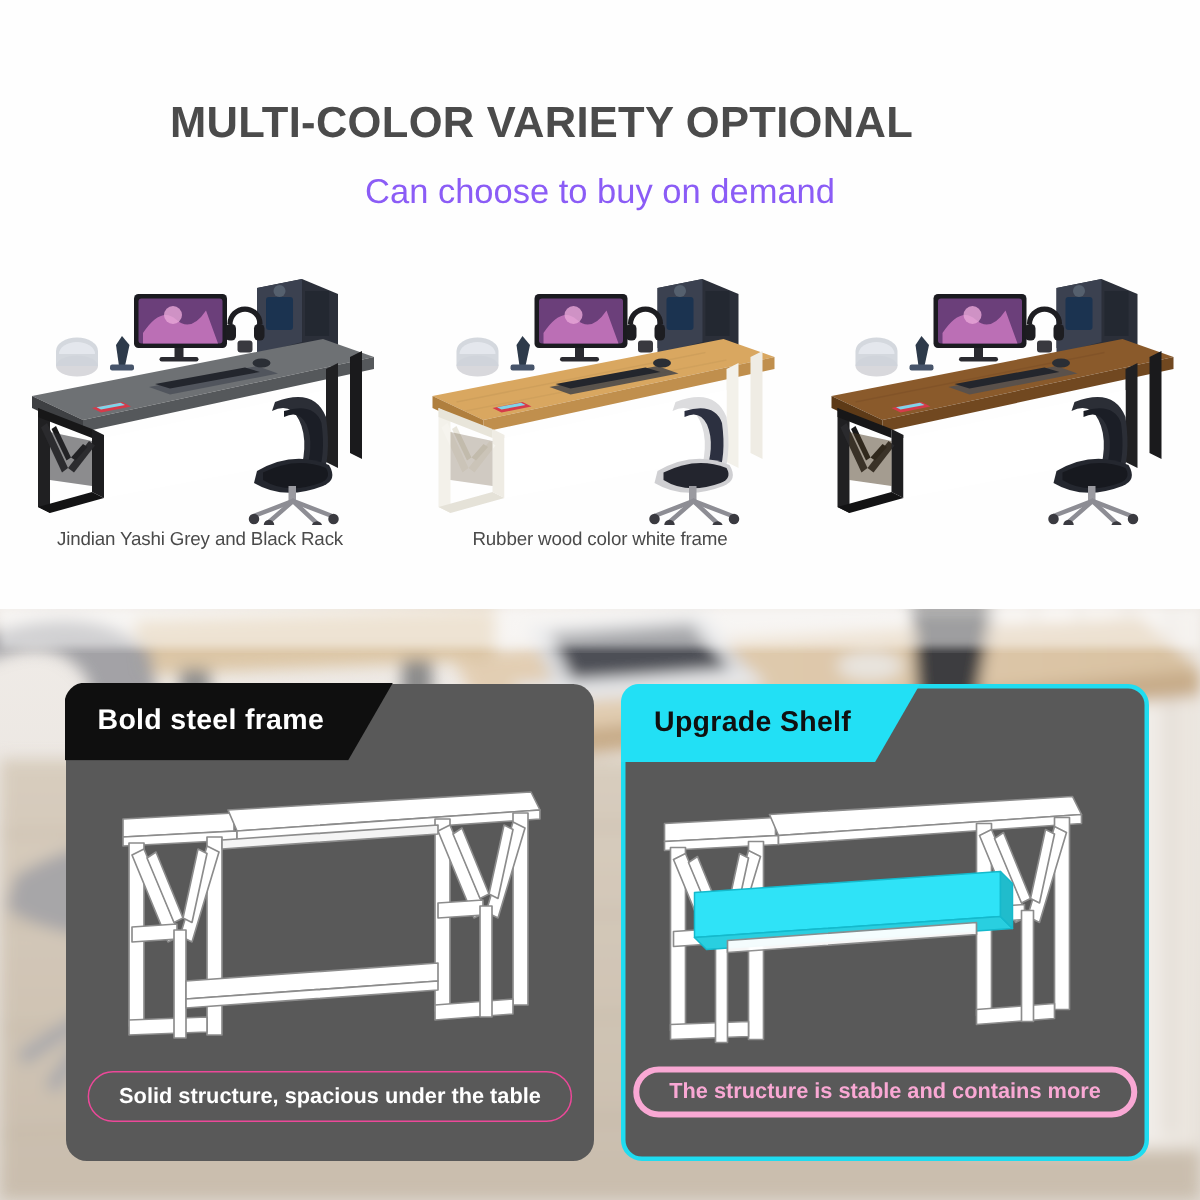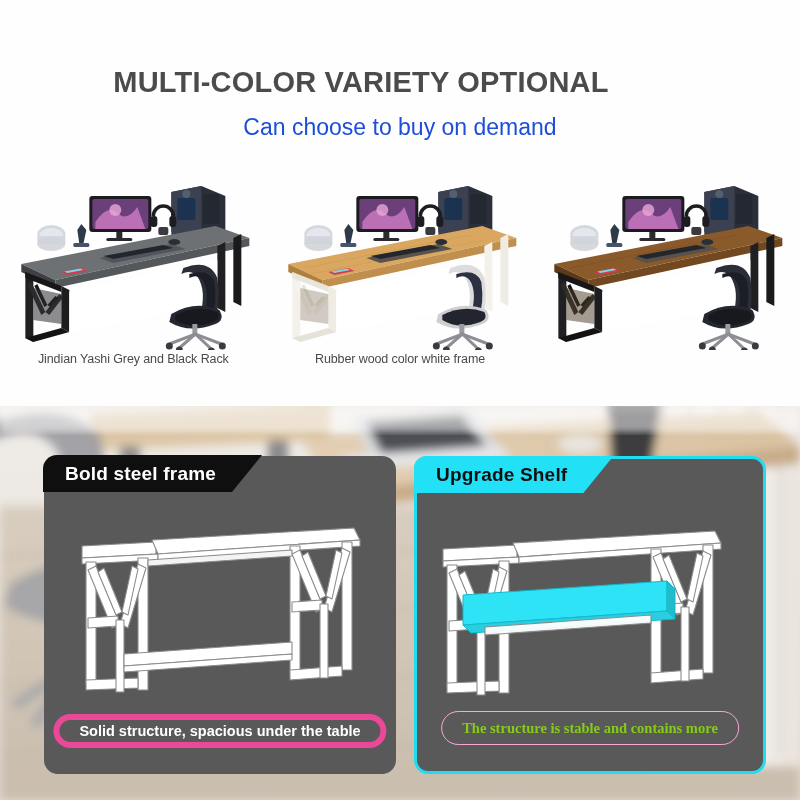--- a/index.html
+++ b/index.html
@@ -15,21 +15,21 @@
   .top-section{
     position:absolute; left:0; top:0; width:800px; height:406px;
     background:#fefefe;
   }
   .headline{
     position:absolute; top:66px; left:0; width:722px; text-align:center;
     font-size:29px; font-weight:bold; letter-spacing:.2px; color:#4b4b4b;
   }
   .subhead{
     position:absolute; top:114px; left:0; width:800px; text-align:center;
-    font-size:23px; color:#1d4ed8; font-weight:400;
+    font-size:23px; color:#8b5cf6; font-weight:400;
   }
 
   .variants{
     position:absolute; top:172px; left:0; width:800px; height:220px;
     display:flex;
   }
   .variant{ flex:1 1 0; position:relative; }
   .variant-photo{ position:absolute; left:0; top:0; width:100%; height:178px; }
   .variant-caption{
     position:absolute; top:180px; left:0; width:100%; text-align:center;
@@ -51,21 +51,21 @@
 
   .panel{
     position:absolute; top:50px; width:352px; height:318px;
     background:#595959; border-radius:14px;
   }
   .panel-left{ left:44px; }
   .panel-right{ left:414px; border:3px solid #1fdcf0; }
 
   .ribbon{
     position:absolute; top:-1px; left:-1px;
-    height:37px; padding:0 46px 0 22px;
+    height:52px; padding:0 46px 0 22px;
     display:flex; align-items:center;
     font-size:19px; font-weight:bold; letter-spacing:.2px;
     border-top-left-radius:14px;
     clip-path: polygon(0 0, 100% 0, calc(100% - 30px) 100%, 0 100%);
   }
   .ribbon-dark{ background:#0f0f0f; color:#ffffff; }
   .ribbon-cyan{ background:#22e0f5; color:#101010; border-top-right-radius:0; }
   .panel-right .ribbon{ top:-3px; left:-3px; border-top-left-radius:12px; }
 
   .diagram{
@@ -74,22 +74,22 @@
   .diagram svg{ width:100%; height:100%; display:block; }
   .panel-right .diagram{ left:6px; top:52px; }
 
   .pill{
     position:absolute; left:50%; transform:translateX(-50%);
     bottom:26px; height:34px; padding:0 20px;
     display:flex; align-items:center; justify-content:center;
     border-radius:18px; font-size:14.5px; font-weight:bold;
     white-space:nowrap;
   }
-  .pill-white{ border:6px solid #ec4899; color:#ffffff; }
-  .pill-cyan{ border:1px solid #f9a8d4; color:#84cc16;font-family:Liberation Serif, serif; }
+  .pill-white{ border:1px solid #ec4899; color:#ffffff; }
+  .pill-cyan{ border:4px solid #f9a8d4; color:#f9a8d4; }
 </style>
 </head>
 <body>
 
 <div class="top-section">
 
   <div class="headline">MULTI-COLOR VARIETY OPTIONAL</div>
   <div class="subhead">Can choose to buy on demand</div>
 
   <div class="variants">

